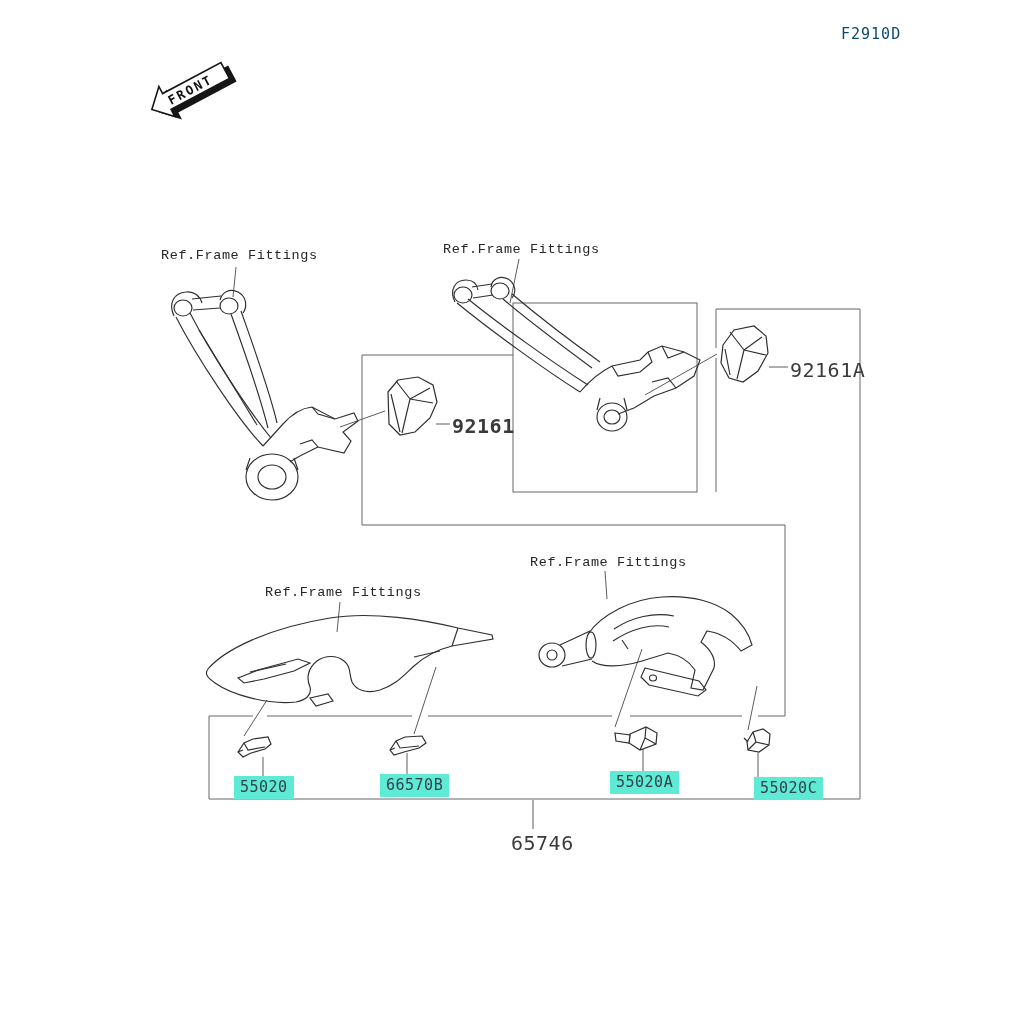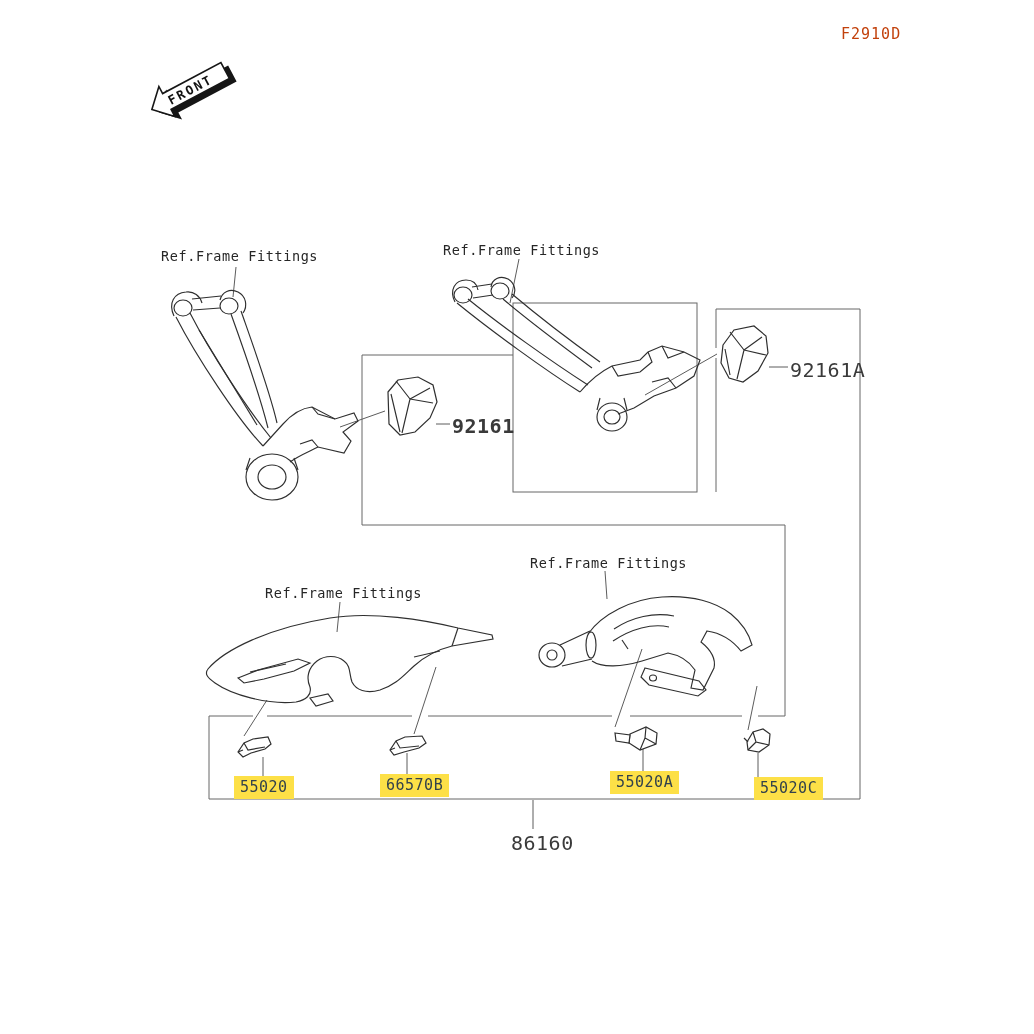--- a/index.html
+++ b/index.html
@@ -2,31 +2,31 @@
 <html><head>
 <meta charset="utf-8">
 <style>
   html,body{margin:0;padding:0;background:#fff;}
   .canvas{
     position:relative;width:1034px;height:1034px;background:#fff;overflow:hidden;
     font-family:"DejaVu Sans Mono","Liberation Mono",monospace;color:#2e2e2e;
   }
   svg.art{position:absolute;left:0;top:0;}
   .lbl{position:absolute;white-space:nowrap;}
-  .code{left:841px;top:25px;font-size:15px;letter-spacing:1px;color:#c2410c;}
-  .ref{font-size:13.5px;letter-spacing:0.6px;color:#262626;}
+  .code{left:841px;top:25px;font-size:15px;letter-spacing:1px;color:#0c4a6e;}
+  .ref{font-size:13.5px;letter-spacing:0.6px;color:#262626;font-family:Liberation Mono, monospace;}
   .ref1{left:161px;top:248px;}
   .ref2{left:443px;top:242px;}
   .ref3{left:265px;top:585px;}
   .ref4{left:530px;top:555px;}
   .pn{font-size:20px;letter-spacing:0.5px;color:#3a3a3a;}
   .n92161{left:452px;top:414px;font-weight:bold;}
   .n92161a{left:790px;top:358px;}
   .n99994{left:511px;top:831px;}
-  .hl{position:absolute;background:#fde047;padding:2px 6px 3px 6px;
+  .hl{position:absolute;background:#5eead4;padding:2px 6px 3px 6px;
       font-size:15px;letter-spacing:0.5px;color:#33424c;cursor:pointer;}
   .h55020{left:234px;top:776px;}
   .h55020b{left:380px;top:774px;}
   .h55020a{left:610px;top:771px;}
   .h55020c{left:754px;top:777px;}
   .boxline{stroke:#676767;stroke-width:1;fill:none;}
   .leader{stroke:#5c5c5c;stroke-width:1;fill:none;}
   .part{stroke:#2f2f2f;stroke-width:1.2;fill:#fff;}
   .draw{stroke:#2f2f2f;stroke-width:1.15;fill:none;}
 </style>
@@ -162,20 +162,20 @@
 
   <div class="lbl code">F2910D</div>
 
   <div class="lbl ref ref1">Ref.Frame Fittings</div>
   <div class="lbl ref ref2">Ref.Frame Fittings</div>
   <div class="lbl ref ref3">Ref.Frame Fittings</div>
   <div class="lbl ref ref4">Ref.Frame Fittings</div>
 
   <div class="lbl pn n92161">92161</div>
   <div class="lbl pn n92161a">92161A</div>
-  <div class="lbl pn n99994">86160</div>
+  <div class="lbl pn n99994">65746</div>
 
   <div class="hl h55020">55020</div>
   <div class="hl h55020b">66570B</div>
   <div class="hl h55020a">55020A</div>
   <div class="hl h55020c">55020C</div>
 
 </div>
 
 </body></html>

